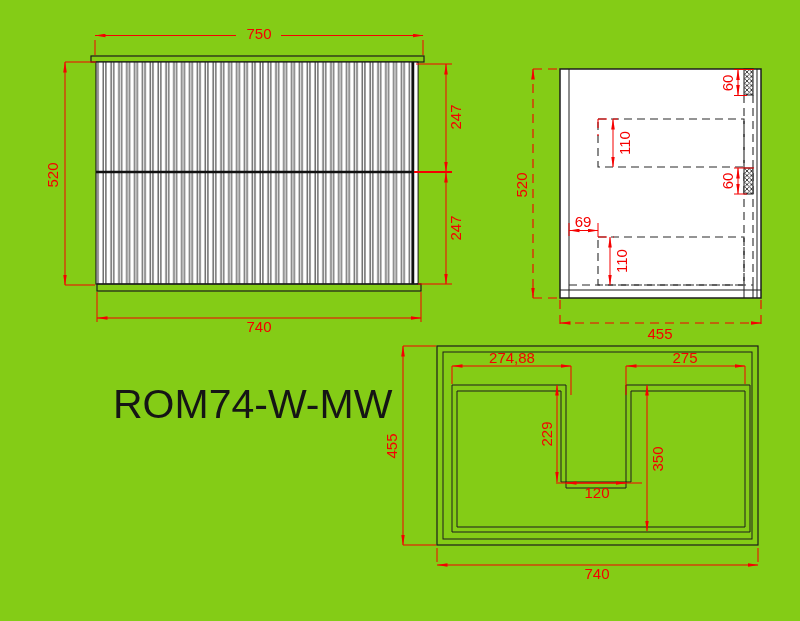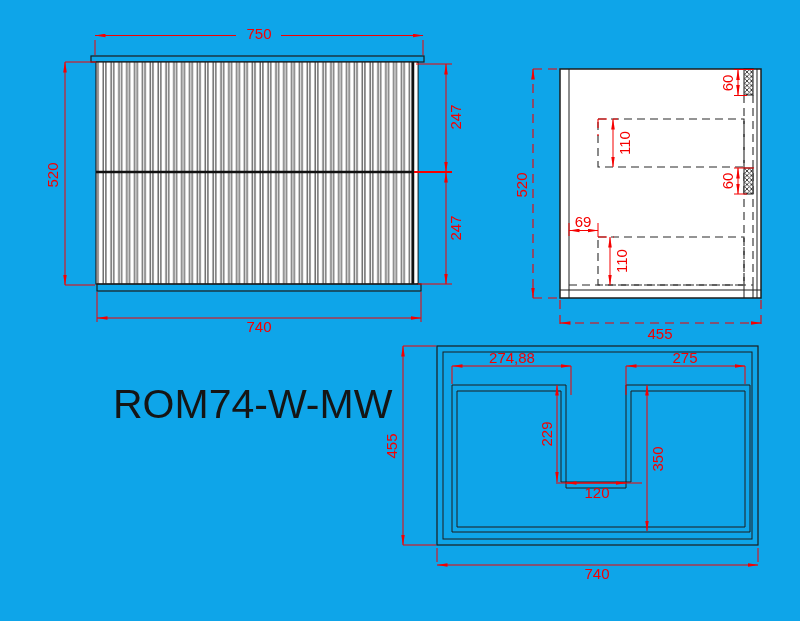--- a/index.html
+++ b/index.html
@@ -1,16 +1,16 @@
 <!DOCTYPE html>
 <html><head>
 <meta charset="utf-8">
 <style>
   html,body{margin:0;padding:0;background:#fff;}
-  .canvas{position:relative;width:800px;height:621px;background:#0ea5e9;overflow:hidden;text-align:center;}
+  .canvas{position:relative;width:800px;height:621px;background:#84cc16;overflow:hidden;text-align:center;}
   svg text{font-family:"Liberation Sans","DejaVu Sans",sans-serif;font-size:15px;fill:#f50000;}
   svg text.ttl{font-size:41px;fill:#151515;letter-spacing:0px;}
   .blk{stroke:#1c1c1c;fill:none;stroke-width:1.2;}
   .blkthin{stroke:#1c1c1c;fill:none;stroke-width:1;}
   .blkthick{stroke:#111;fill:none;stroke-width:2.5;}
   .hid{stroke:#2a2a2a;fill:none;stroke-width:1.1;stroke-dasharray:8 5;}
   .red{stroke:#f50000;fill:none;stroke-width:1;}
   .red2{stroke:#f50000;fill:none;stroke-width:2;}
   .redd{stroke:#f50000;fill:none;stroke-width:1.1;stroke-dasharray:9 6;}
 </style>

